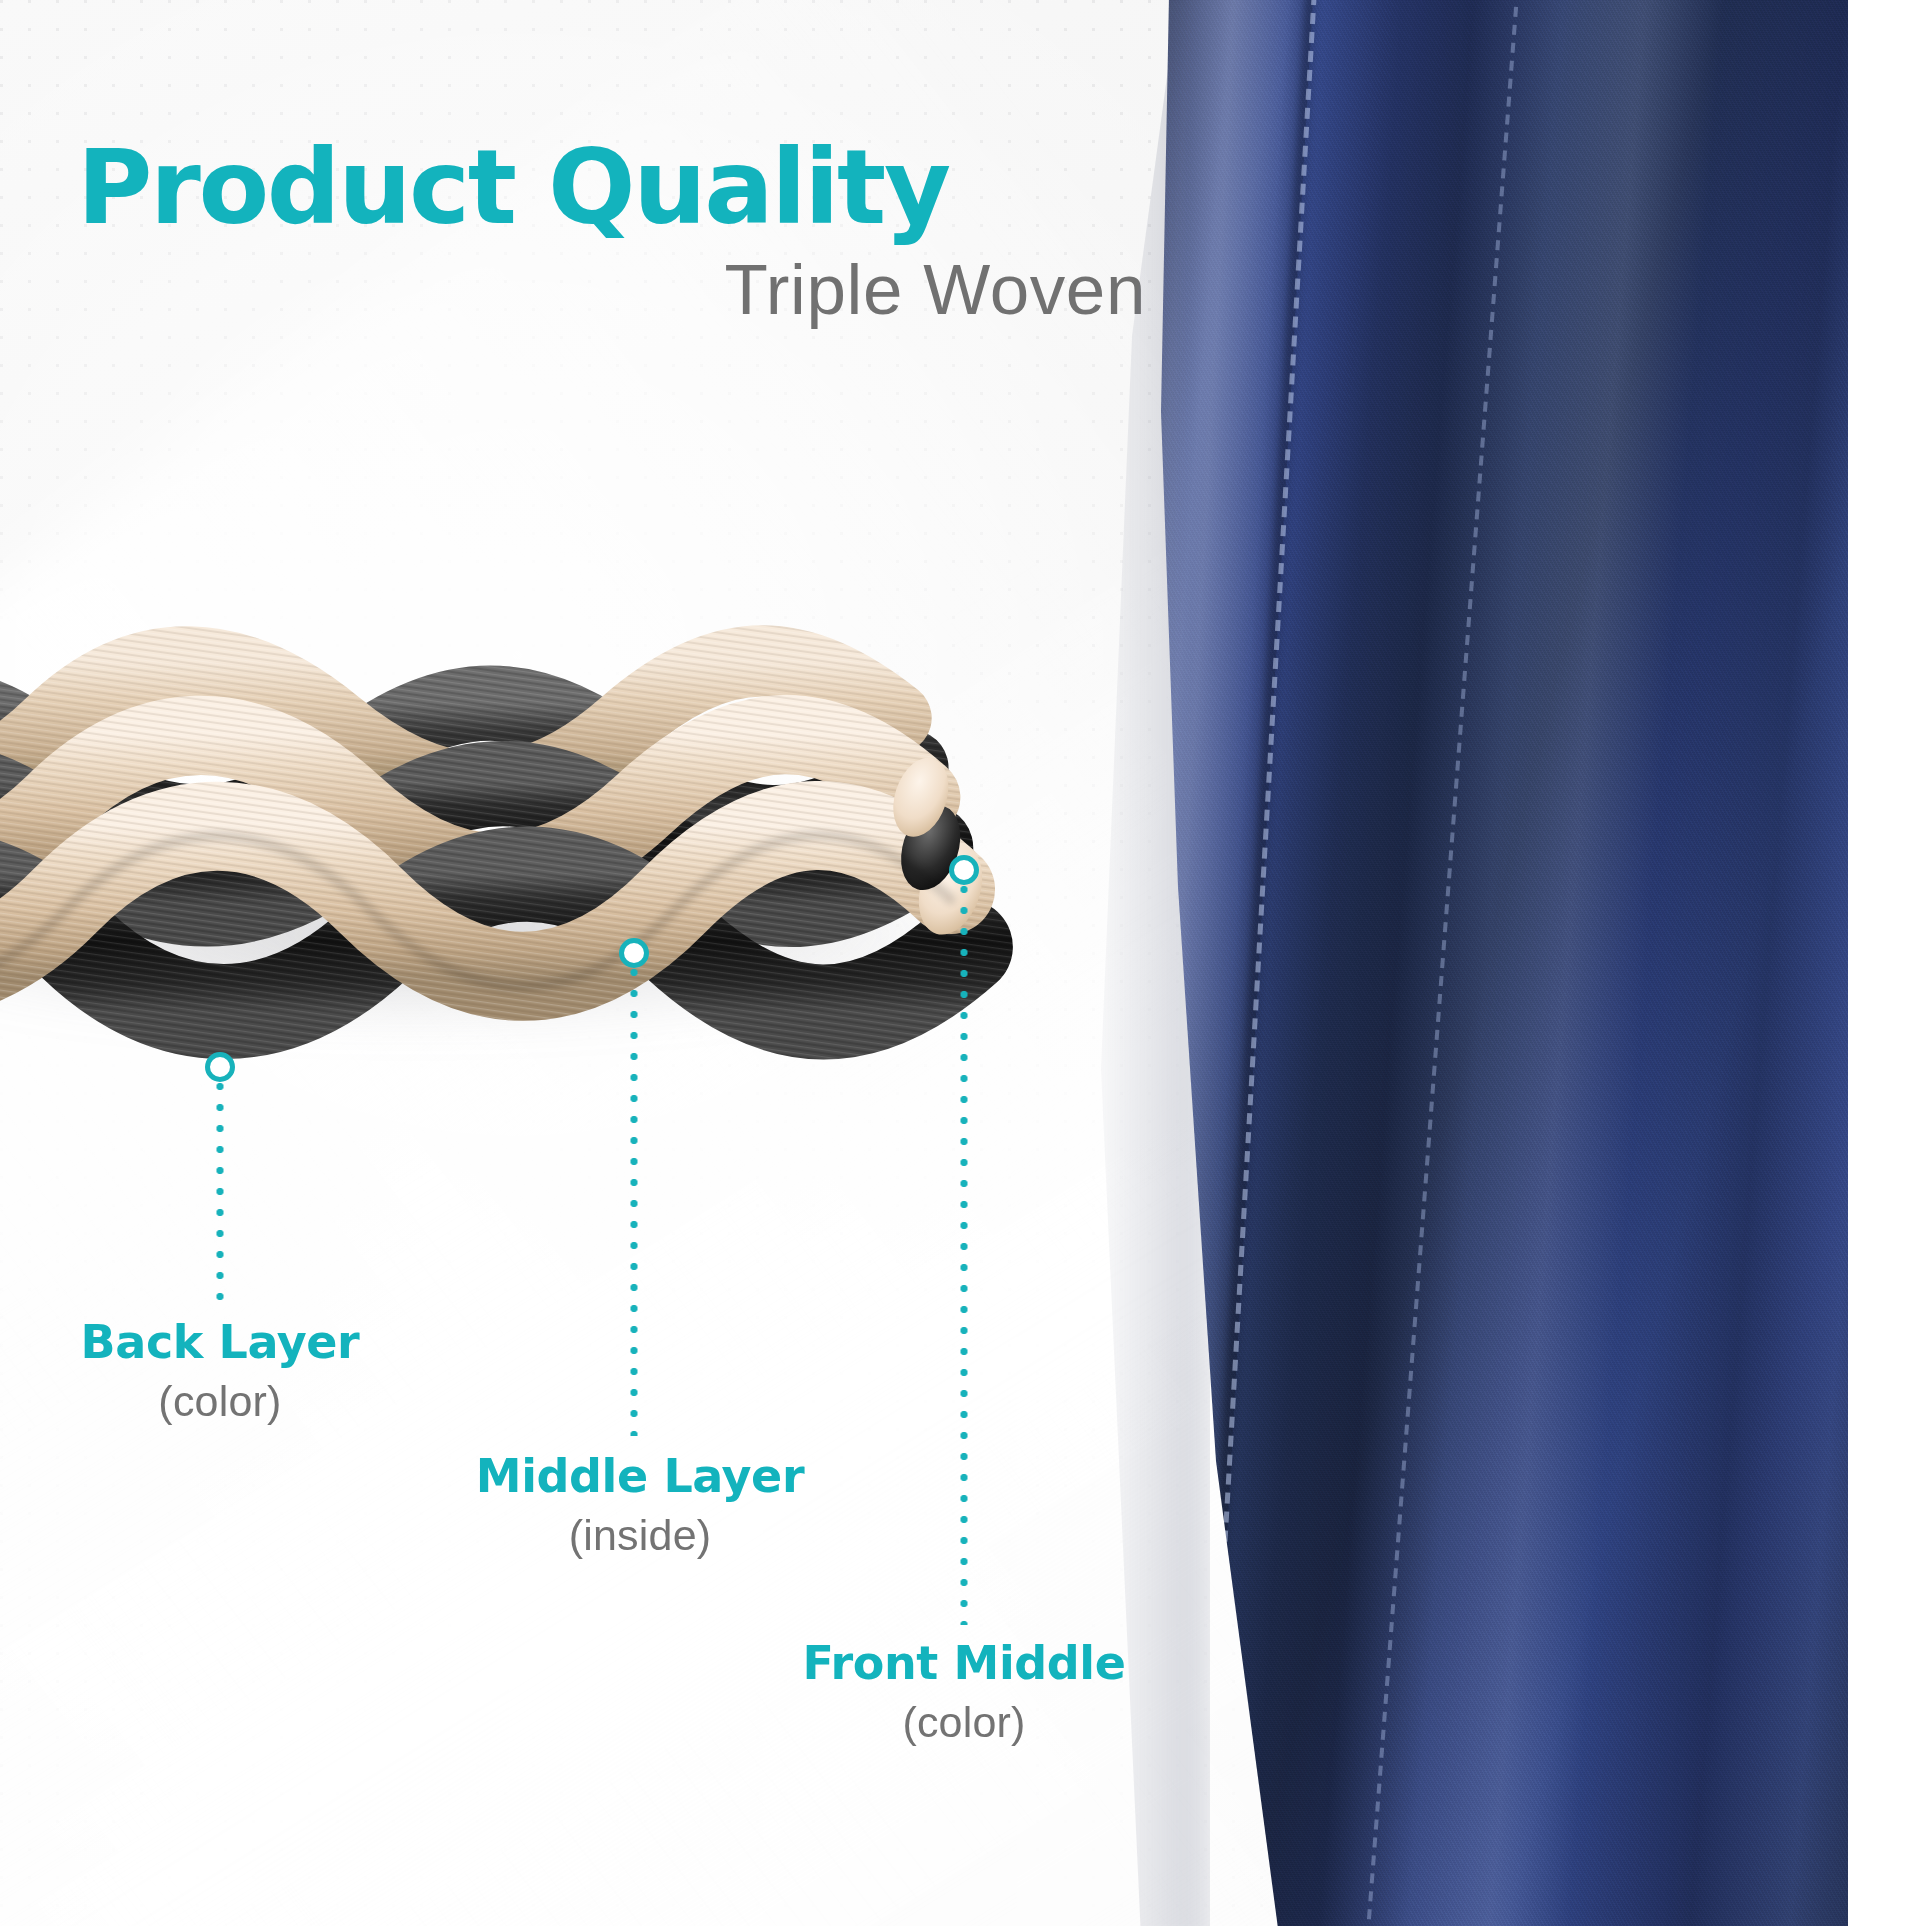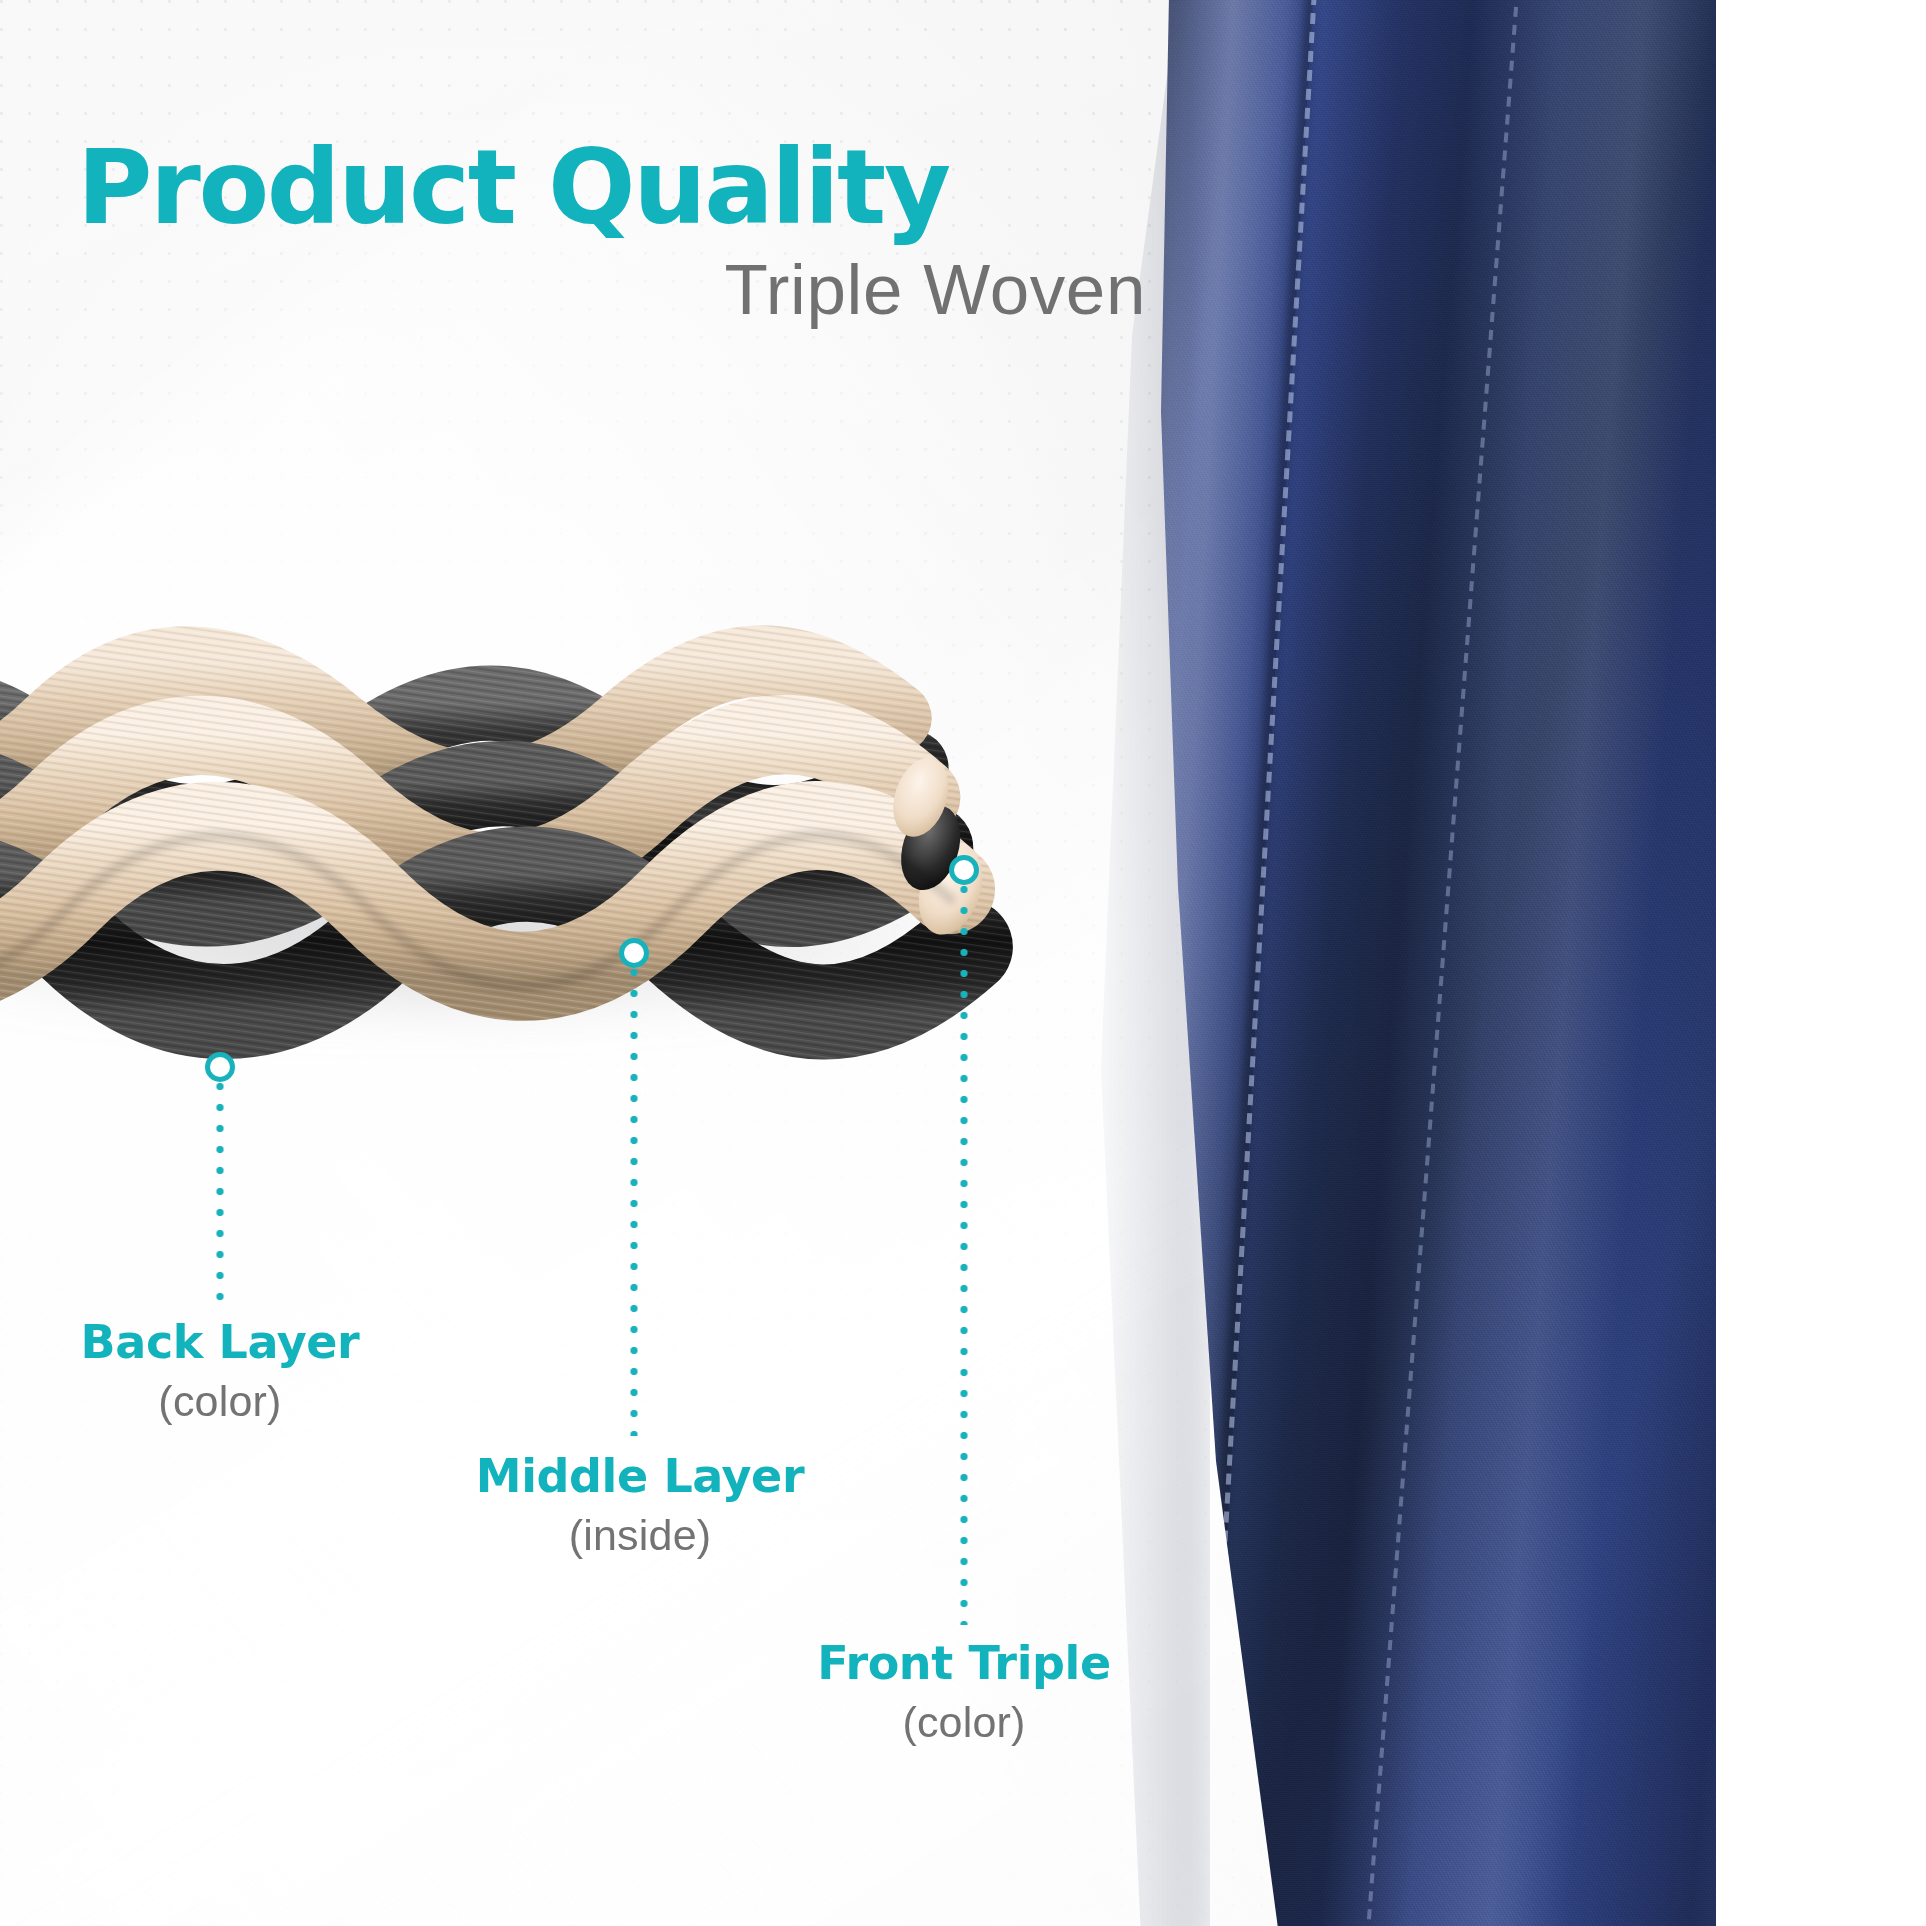--- a/index.html
+++ b/index.html
@@ -2,21 +2,21 @@
 <html><head>
 <meta charset="utf-8">
 <style>
   html, body {
     margin: 0;
     padding: 0;
     background: #ffffff;
   }
   #stage {
     position: relative;
-    width: 1716px;
+    width: 1848px;
     height: 1927px;
     overflow: hidden;
     background: #f4f4f4;
     font-family: "Liberation Sans", sans-serif;
   }
 
   
   .bg-base {
     position: absolute;
     inset: 0;
@@ -442,18 +442,18 @@
   <div class="dot-marker" style="left:634px; top:953px;"></div>
   <div class="leader" style="left:634px; top:969px; height:467px;"></div>
   <div class="callout-label" style="left:640px; top:1451px;">
     <div class="callout-title">Middle Layer</div>
     <div class="callout-sub">(inside)</div>
   </div>
 
   <div class="dot-marker" style="left:964px; top:870px;"></div>
   <div class="leader" style="left:964px; top:886px; height:739px;"></div>
   <div class="callout-label" style="left:964px; top:1638px;">
-    <div class="callout-title">Front Triple</div>
+    <div class="callout-title">Front Middle</div>
     <div class="callout-sub">(color)</div>
   </div>
 
 </div>
 
 
 </body></html>

